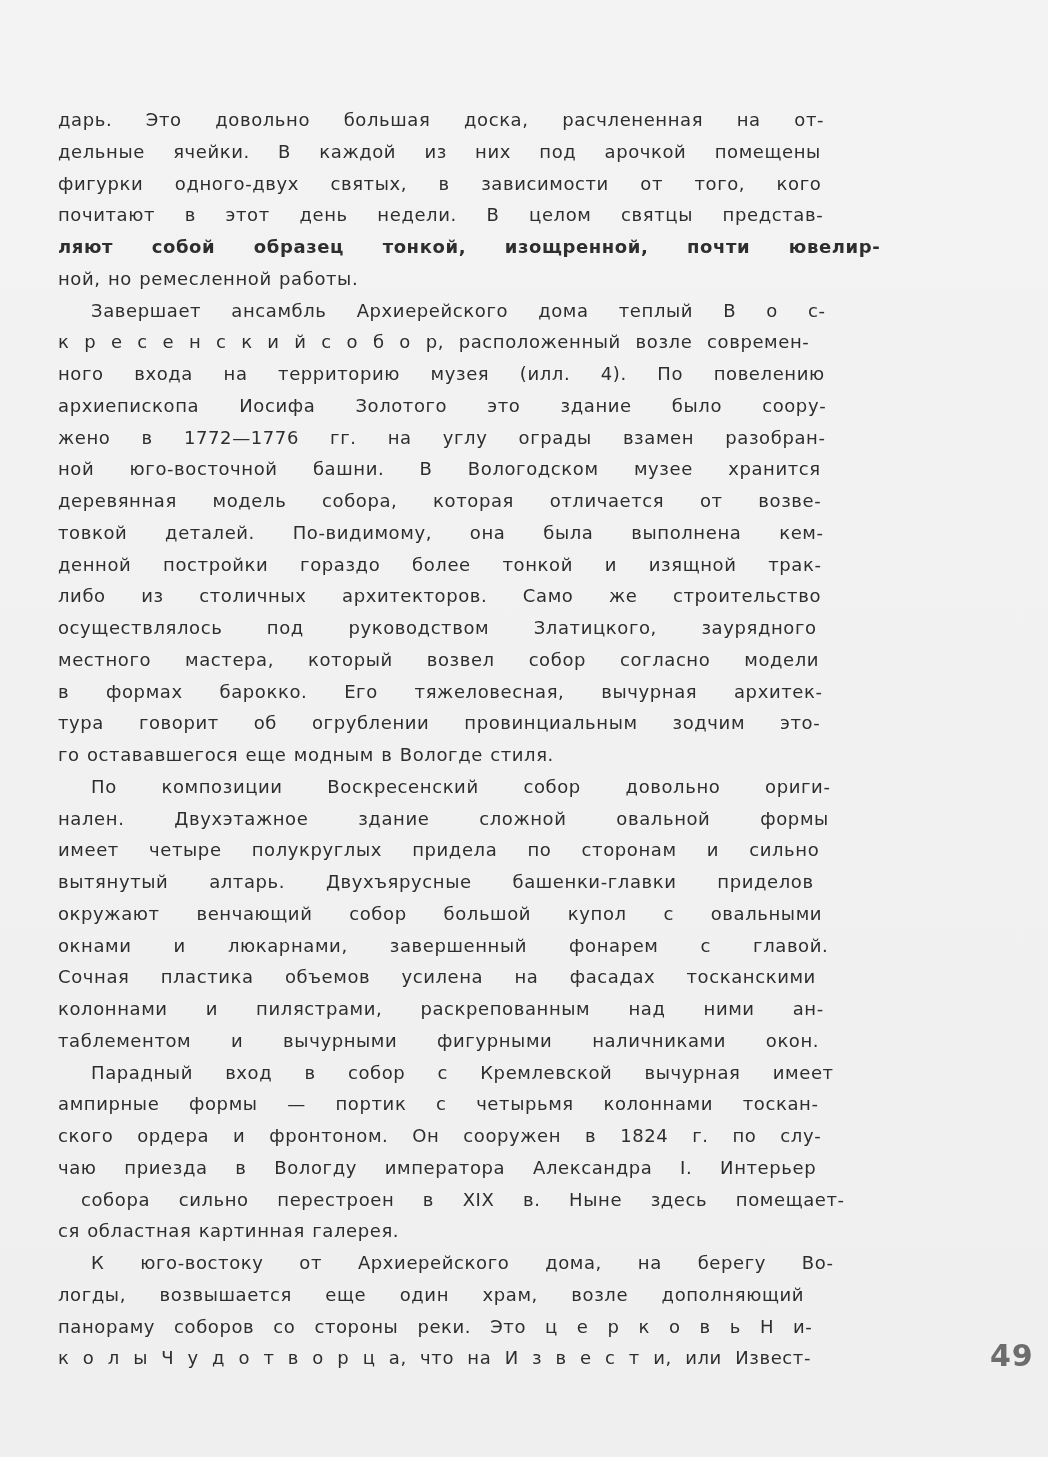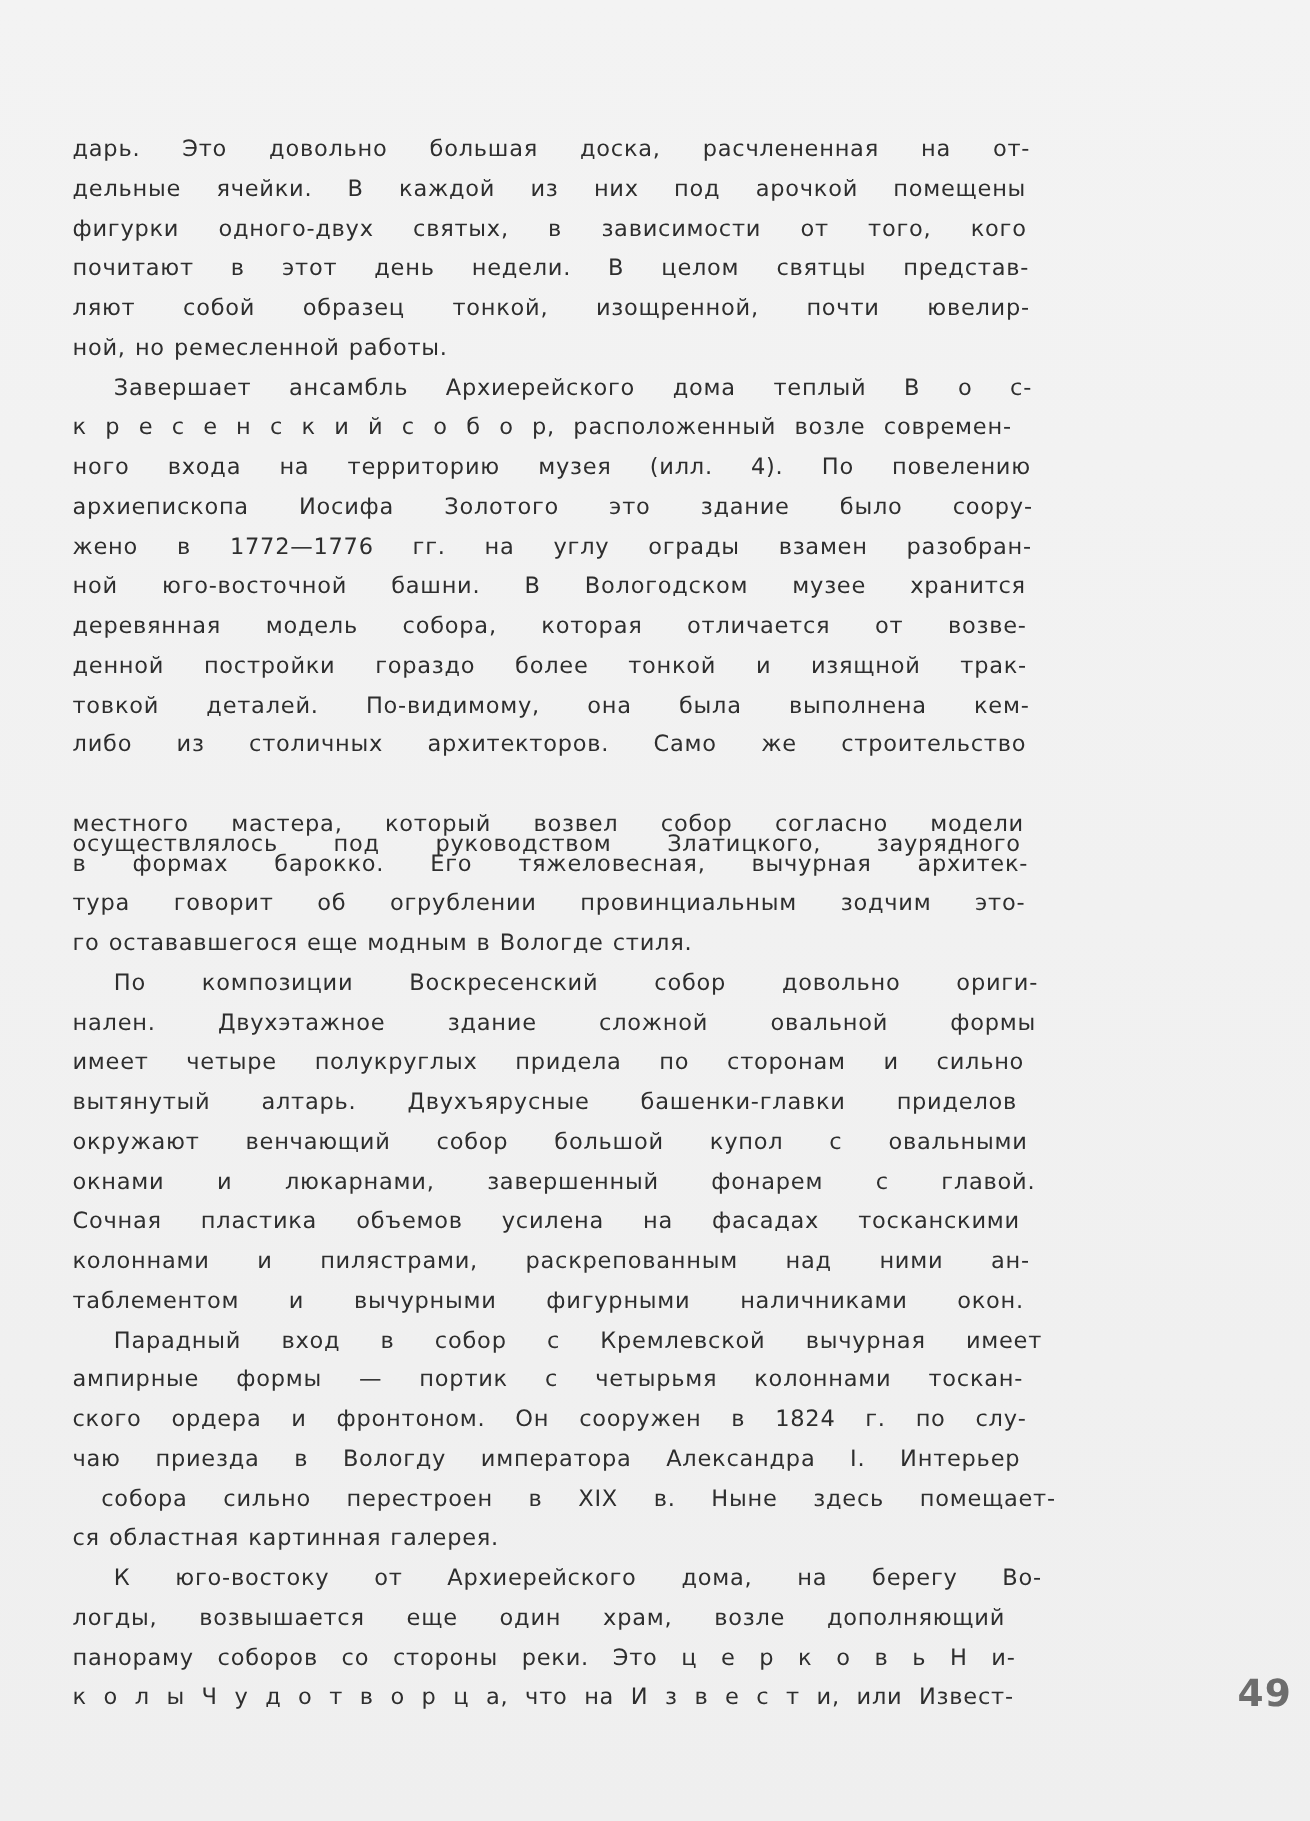--- a/index.html
+++ b/index.html
@@ -57,33 +57,33 @@
 </style>
 </head>
 <body>
 
 <div class="page">
   <div class="text-block" id="text-block">
       <div class="line" style="display: block;"><span style="display: inline-block; white-space: nowrap; word-spacing: 27.2679px;">дарь. Это довольно большая доска, расчлененная на от-</span></div>
       <div class="line" style="display: block;"><span style="display: inline-block; white-space: nowrap; word-spacing: 21.918px;">дельные ячейки. В каждой из них под арочкой помещены</span></div>
       <div class="line" style="display: block;"><span style="display: inline-block; white-space: nowrap; word-spacing: 25.1183px;">фигурки одного-двух святых, в зависимости от того, кого</span></div>
       <div class="line" style="display: block;"><span style="display: inline-block; white-space: nowrap; word-spacing: 23.3086px;">почитают в этот день недели. В целом святцы представ-</span></div>
-      <div class="line" style="display: block;"><span style="display: inline-block; white-space: nowrap; word-spacing: 31.7318px;">ляют собой образец тонкой, изощренной, почти ювелир-</span></div>
+      <div class="line" style="display: block;"><span style="display: inline-block; white-space: nowrap; word-spacing: 31.7318px; font-weight: bold;">ляют собой образец тонкой, изощренной, почти ювелир-</span></div>
       <div class="line last">ной, но ремесленной работы.</div>
       <div class="line indent" style="display: block;"><span style="display: inline-block; white-space: nowrap; word-spacing: 23.7902px;">Завершает ансамбль Архиерейского дома теплый В о с-</span></div>
       <div class="line" style="display: block;"><span style="display: inline-block; white-space: nowrap; word-spacing: 8.38802px;">к р е с е н с к и й  с о б о р, расположенный возле современ-</span></div>
       <div class="line" style="display: block;"><span style="display: inline-block; white-space: nowrap; word-spacing: 24.2402px;">ного входа на территорию музея (илл. 4). По повелению</span></div>
       <div class="line" style="display: block;"><span style="display: inline-block; white-space: nowrap; word-spacing: 33.7578px;">архиепископа Иосифа Золотого это здание было соору-</span></div>
       <div class="line" style="display: block;"><span style="display: inline-block; white-space: nowrap; word-spacing: 24.8105px;">жено в 1772—1776 гг. на углу ограды взамен разобран-</span></div>
       <div class="line" style="display: block;"><span style="display: inline-block; white-space: nowrap; word-spacing: 28.9714px;">ной юго-восточной башни. В Вологодском музее хранится</span></div>
       <div class="line" style="display: block;"><span style="display: inline-block; white-space: nowrap; word-spacing: 29.3516px;">деревянная модель собора, которая отличается от возве-</span></div>
+      <div class="line" style="display: block;"><span style="display: inline-block; white-space: nowrap; word-spacing: 31.4818px;">товкой деталей. По-видимому, она была выполнена кем-</span></div>
       <div class="line" style="display: block;"><span style="display: inline-block; white-space: nowrap; word-spacing: 25.4196px;">денной постройки гораздо более тонкой и изящной трак-</span></div>
-      <div class="line" style="display: block;"><span style="display: inline-block; white-space: nowrap; word-spacing: 31.4818px;">товкой деталей. По-видимому, она была выполнена кем-</span></div>
       <div class="line" style="display: block;"><span style="display: inline-block; white-space: nowrap; word-spacing: 29.2057px;">либо из столичных архитекторов. Само же строительство</span></div>
-      <div class="line" style="display: block;"><span style="display: inline-block; white-space: nowrap; word-spacing: 38.1953px; margin-top: 48px;">осуществлялось под руководством Златицкого, заурядного</span></div>
+      <div class="line" style="display: block;"><span style="display: inline-block; white-space: nowrap; word-spacing: 38.1953px;">осуществлялось под руководством Златицкого, заурядного</span></div>
       <div class="line" style="display: block;"><span style="display: inline-block; white-space: nowrap; word-spacing: 27.5781px;">местного мастера, который возвел собор согласно модели</span></div>
       <div class="line" style="display: block;"><span style="display: inline-block; white-space: nowrap; word-spacing: 30.4766px;">в формах барокко. Его тяжеловесная, вычурная архитек-</span></div>
       <div class="line" style="display: block;"><span style="display: inline-block; white-space: nowrap; word-spacing: 28.599px;">тура говорит об огрублении провинциальным зодчим это-</span></div>
       <div class="line last">го остававшегося еще модным в Вологде стиля.</div>
       <div class="line indent" style="display: block;"><span style="display: inline-block; white-space: nowrap; word-spacing: 38.4031px;">По композиции Воскресенский собор довольно ориги-</span></div>
       <div class="line" style="display: block;"><span style="display: inline-block; white-space: nowrap; word-spacing: 43.5187px;">нален. Двухэтажное здание сложной овальной формы</span></div>
       <div class="line" style="display: block;"><span style="display: inline-block; white-space: nowrap; word-spacing: 23.8281px;">имеет четыре полукруглых придела по сторонам и сильно</span></div>
       <div class="line" style="display: block;"><span style="display: inline-block; white-space: nowrap; word-spacing: 34.457px;">вытянутый алтарь. Двухъярусные башенки-главки приделов</span></div>
       <div class="line" style="display: block;"><span style="display: inline-block; white-space: nowrap; word-spacing: 30.4609px;">окружают венчающий собор большой купол с овальными</span></div>
       <div class="line" style="display: block;"><span style="display: inline-block; white-space: nowrap; word-spacing: 35.7057px;">окнами и люкарнами, завершенный фонарем с главой.</span></div>

